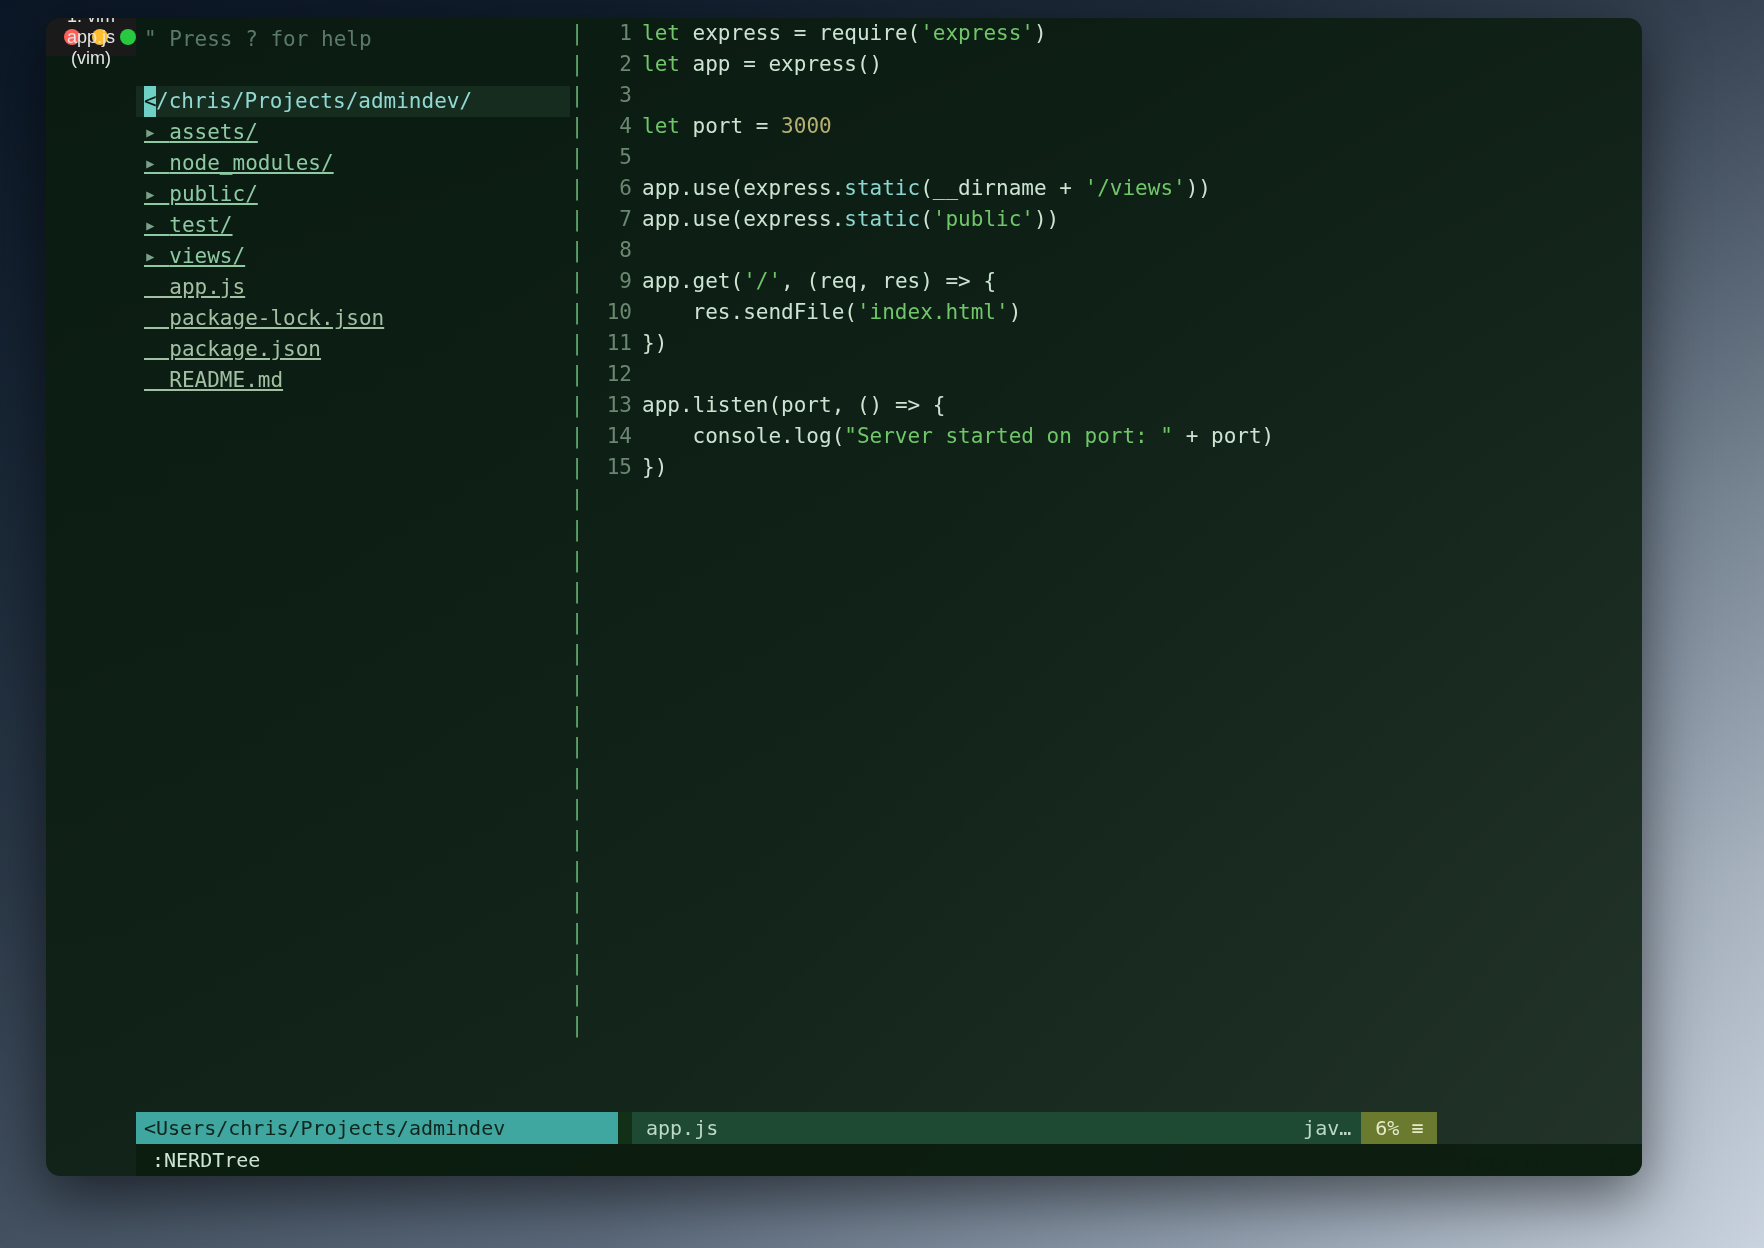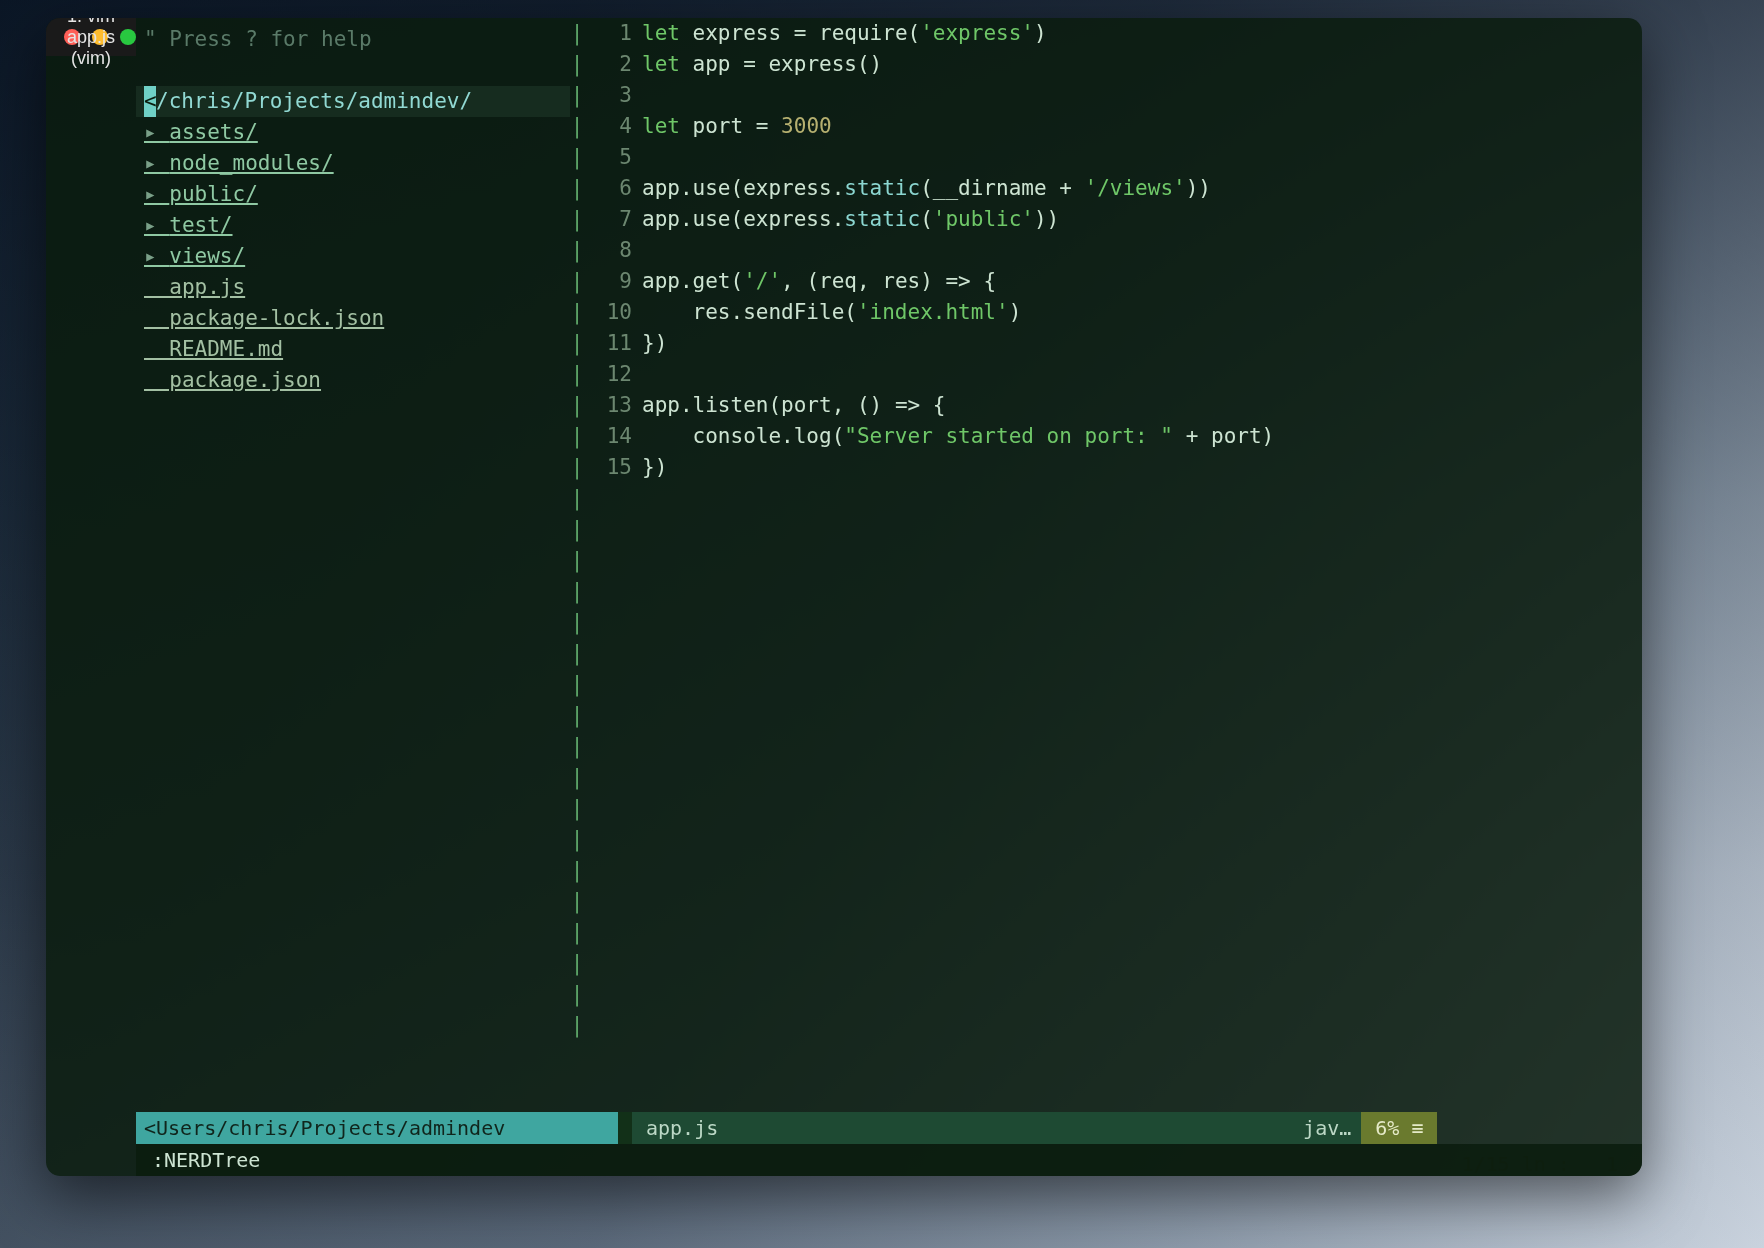--- a/index.html
+++ b/index.html
@@ -210,22 +210,22 @@
           <div class="nt-line">&nbsp;</div>
           <div class="nt-line nt-root"><span class="cursor-block">&lt;</span><span>/chris/Projects/admindev/</span></div>
           <div id="nt-items">
               <div class="nt-item dir"><span class="tri">▸ </span>assets/</div>
               <div class="nt-item dir"><span class="tri">▸ </span>node_modules/</div>
               <div class="nt-item dir"><span class="tri">▸ </span>public/</div>
               <div class="nt-item dir"><span class="tri">▸ </span>test/</div>
               <div class="nt-item dir"><span class="tri">▸ </span>views/</div>
               <div class="nt-item">  app.js</div>
               <div class="nt-item">  package-lock.json</div>
+              <div class="nt-item">  package.json</div>
               <div class="nt-item">  README.md</div>
-              <div class="nt-item">  package.json</div>
             </div>
         </div>
 
         <div class="vsplit" id="vsplit">
             <div>|</div>
             <div>|</div>
             <div>|</div>
             <div>|</div>
             <div>|</div>
             <div>|</div>

